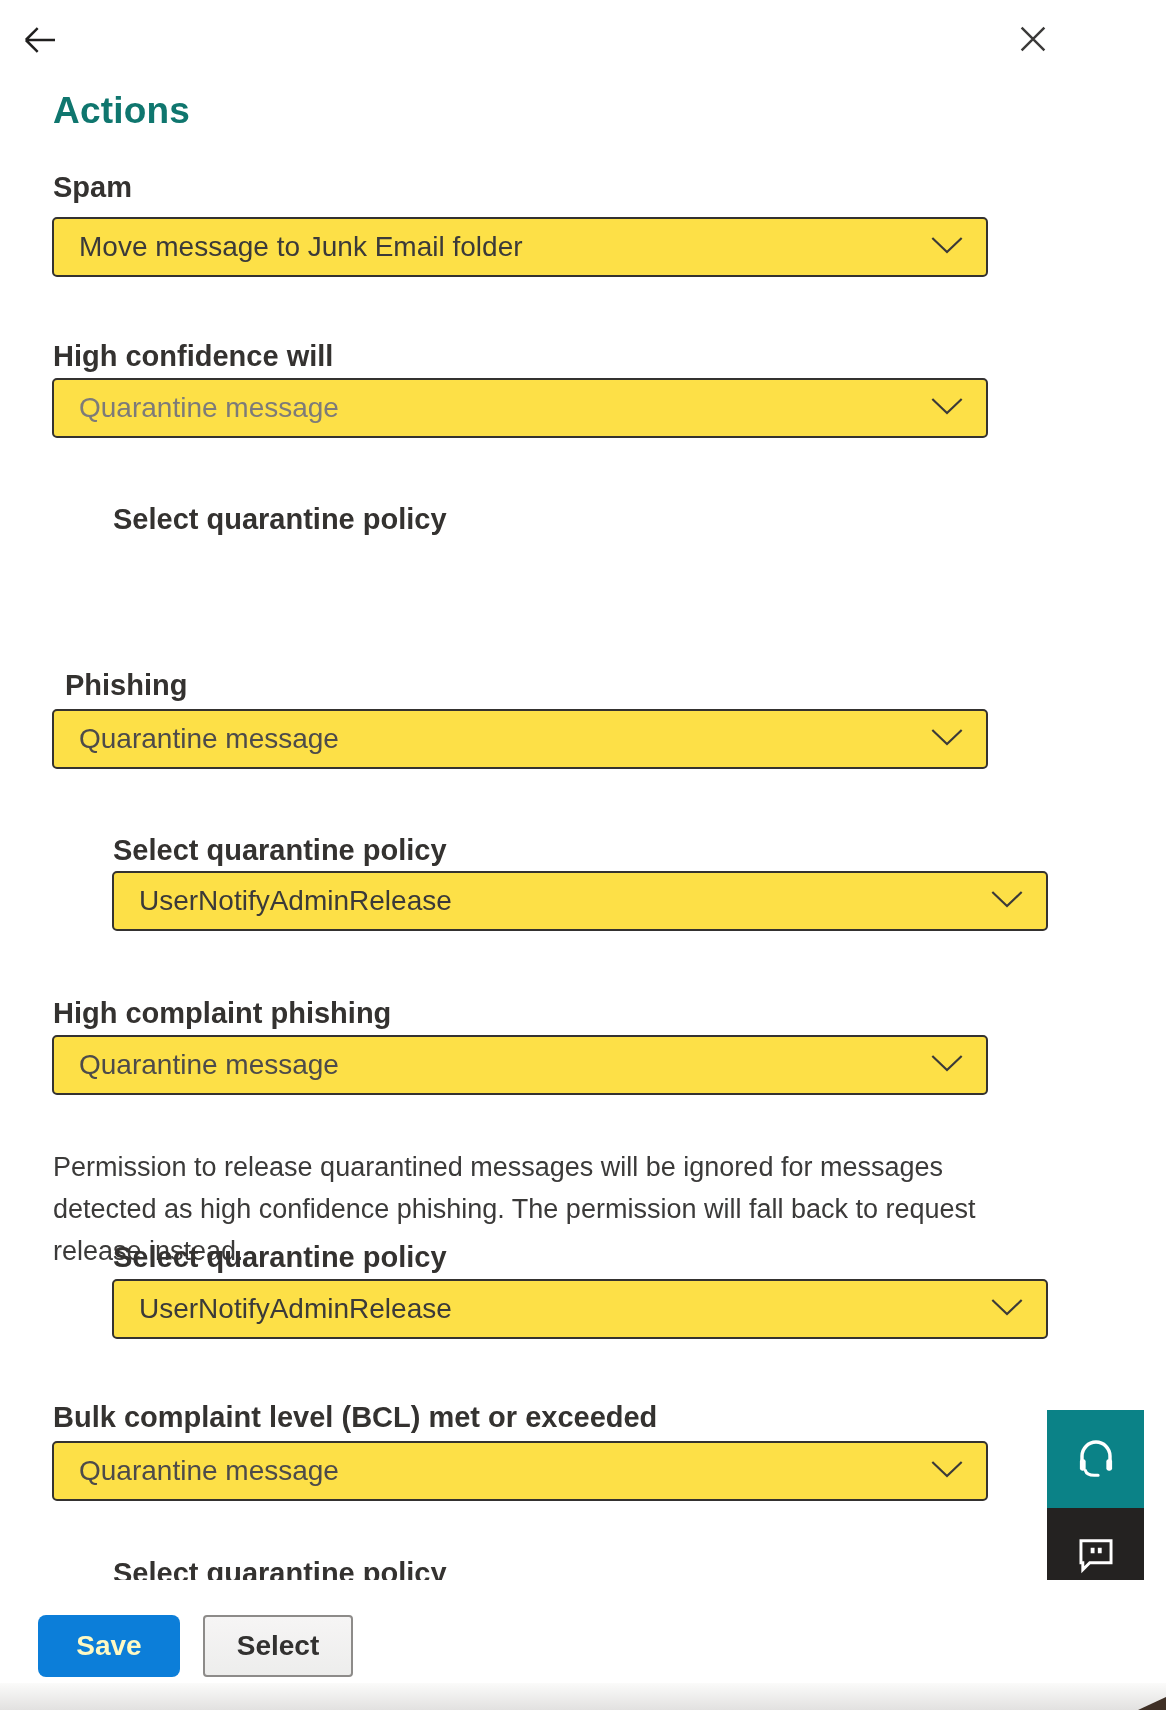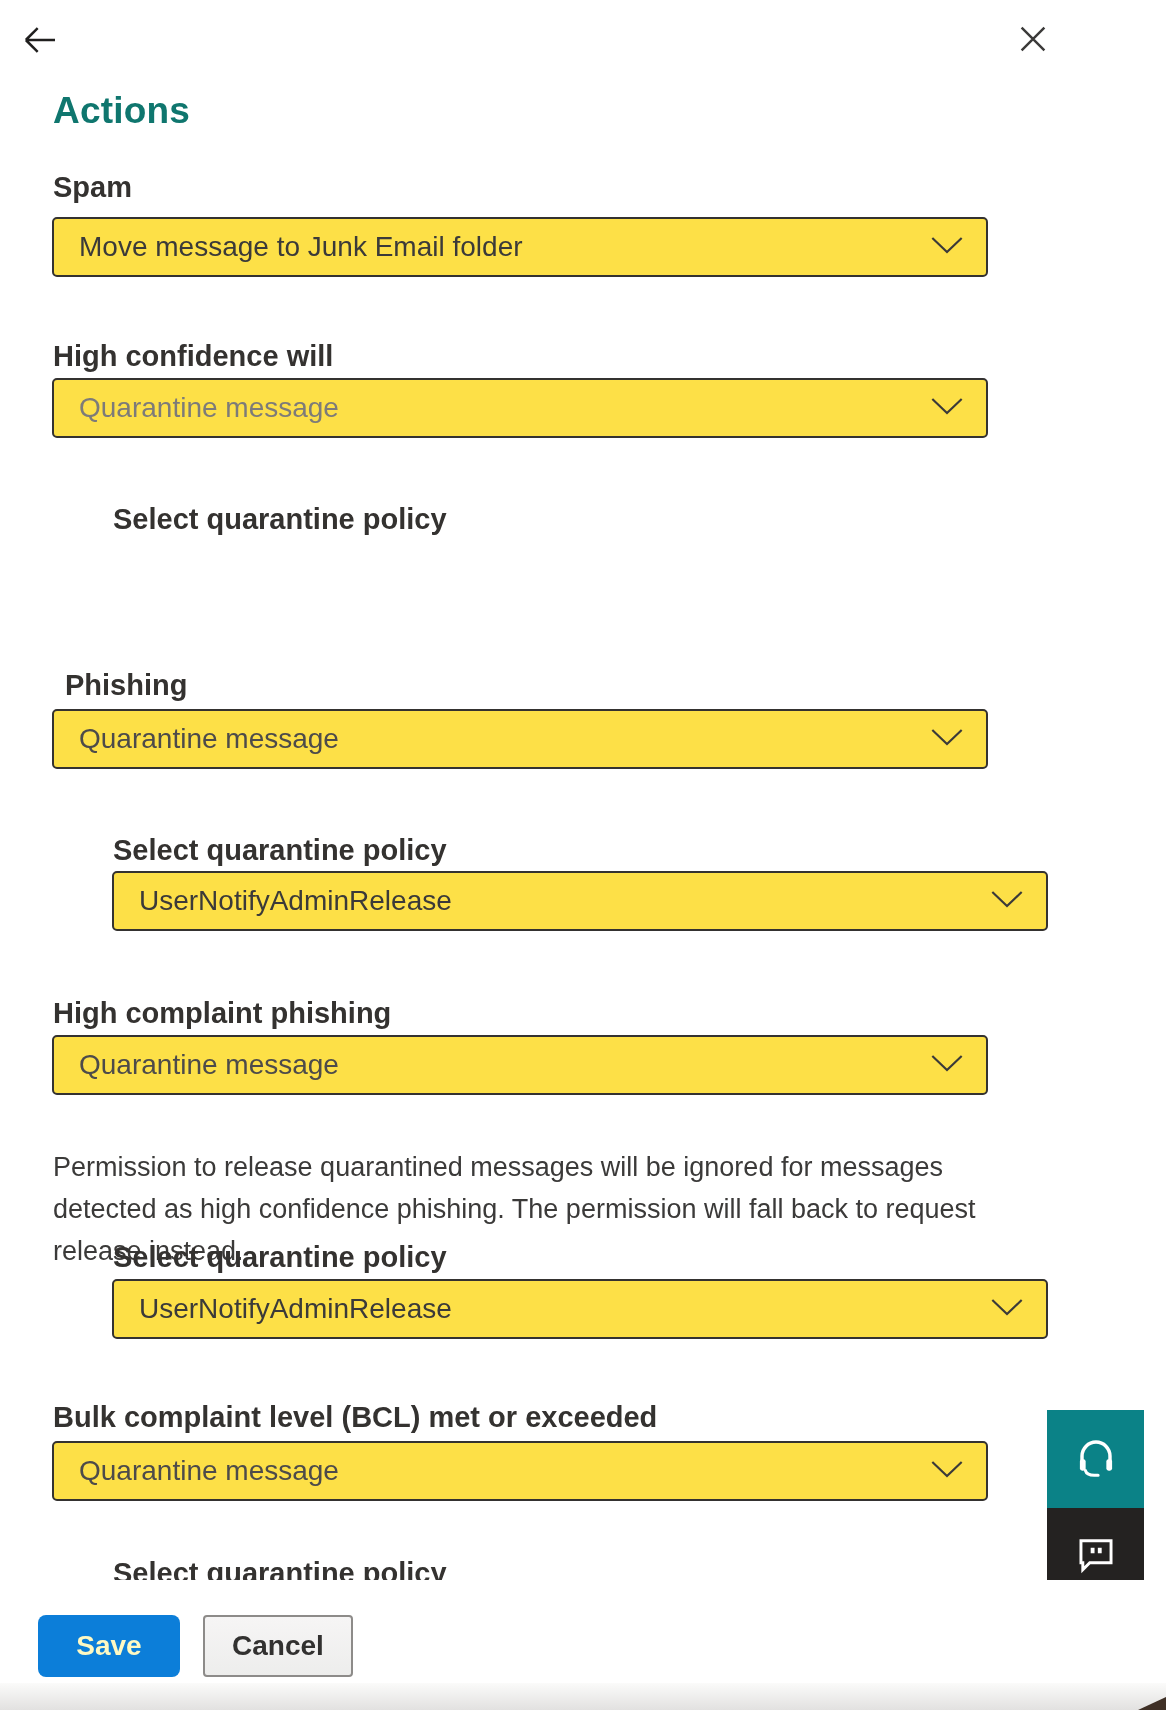--- a/index.html
+++ b/index.html
@@ -158,19 +158,19 @@
       <svg width="44" height="44" viewBox="0 0 24 24" fill="none">
         <path d="M3.8 4.8 H20.2 V16.8 H8.6 L4.8 20.6 V16.8 H3.8 Z" stroke="#ffffff" stroke-width="1.6" stroke-linejoin="miter"></path>
         <rect x="9.1" y="8.6" width="2.1" height="3" fill="#ffffff"></rect>
         <rect x="13" y="8.6" width="2.1" height="3" fill="#ffffff"></rect>
       </svg>
     </span>
   </button>
 
   <div id="footer">
     <button id="save-btn">Save</button>
-    <button id="cancel-btn">Cancel</button>
+    <button id="cancel-btn">Select</button>
   </div>
 
   <div id="bottom-band"></div>
   <div id="corner-wedge"></div>
 
 </div>
 
 </body></html>

